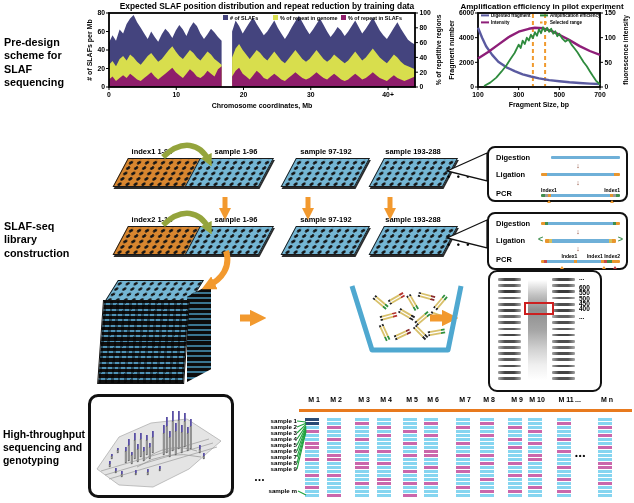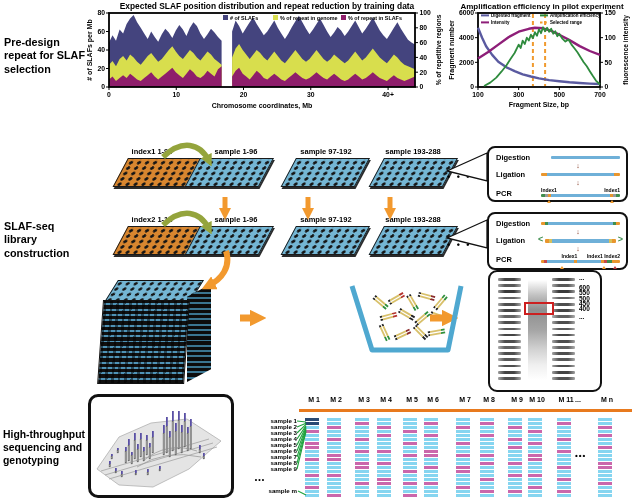--- a/index.html
+++ b/index.html
@@ -75,21 +75,21 @@
   .oarrow{stroke:#f2992e;stroke-width:5;}
   .oarrow2{stroke:#f2992e;stroke-width:6;fill:none;}
   .oarrow3{stroke:#f2992e;stroke-width:7;}
   .garrow{stroke:#94a43c;stroke-width:5.5;fill:none;}
 </style>
 </head>
 <body>
 
 <div id="canvas">
 
-  <div class="sec-label" style="left:4px;top:36px;width:82px">Pre-design repeat for SLAF selection</div>
+  <div class="sec-label" style="left:4px;top:36px;width:82px">Pre-design scheme for SLAF sequencing</div>
   <div class="sec-label" style="left:4px;top:220px;width:86px">SLAF-seq library construction</div>
   <div class="sec-label" style="left:3px;top:428px;width:87px;font-size:10.4px">High-throughput sequencing and genotyping</div>
 
   <svg id="c1" style="position:absolute;left:85px;top:0" width="362" height="113" viewBox="0 0 362 113">
     <text class="ctitle" x="182" y="9" text-anchor="middle">Expected SLAF position distribution and repeat reduction by training data</text>
     <g id="c1a">
         <path d="M24.0,87 L24.0,42.6 L27.5,35.2 L31.0,40.8 L34.6,29.6 L38.1,33.4 L41.6,24.1 L45.1,18.5 L48.6,14.9 L52.1,22.3 L55.7,27.8 L59.2,33.4 L62.7,38.9 L66.2,31.5 L69.7,37.0 L73.2,41.7 L76.8,34.3 L80.3,28.7 L83.8,32.4 L87.3,38.0 L90.8,30.6 L94.3,25.0 L97.9,29.6 L101.4,36.1 L104.9,27.8 L108.4,22.3 L111.9,26.0 L115.4,33.4 L119.0,38.9 L122.5,34.3 L126.0,28.7 L129.5,32.4 L133.0,37.0 L136.6,40.8 L136.6,87 Z" fill="#44447e"></path>
         <path d="M147.1,87 L147.1,31.5 L150.6,20.4 L154.1,26.0 L157.7,33.4 L161.2,27.8 L164.7,22.3 L168.2,17.6 L171.7,24.1 L175.2,29.6 L178.8,35.2 L182.3,31.5 L185.8,26.0 L189.3,20.4 L192.8,27.8 L196.3,33.4 L199.9,38.9 L203.4,33.4 L206.9,26.9 L210.4,21.3 L213.9,15.8 L217.4,22.3 L221.0,28.7 L224.5,34.3 L228.0,29.6 L231.5,24.1 L235.0,18.5 L238.6,25.0 L242.1,31.5 L245.6,37.0 L249.1,32.4 L252.6,26.9 L256.1,30.6 L259.7,36.1 L263.2,31.5 L266.7,26.0 L270.2,20.4 L273.7,26.9 L277.2,33.4 L280.8,28.7 L284.3,23.2 L287.8,17.6 L291.3,24.1 L294.8,30.6 L298.3,35.2 L301.9,38.9 L305.4,33.4 L308.9,27.8 L312.4,22.3 L315.9,28.7 L319.4,34.3 L323.0,39.8 L326.5,42.6 L330.0,44.5 L330.0,87 Z" fill="#44447e"></path>
         <path d="M24.0,87 L24.0,64.8 L27.5,61.1 L31.0,66.3 L34.6,58.9 L38.1,55.9 L41.6,60.4 L45.1,54.4 L48.6,57.4 L52.1,61.8 L55.7,64.8 L59.2,60.4 L62.7,55.9 L66.2,53.0 L69.7,57.4 L73.2,61.8 L76.8,58.9 L80.3,54.4 L83.8,50.0 L87.3,46.3 L90.8,51.5 L94.3,55.9 L97.9,58.9 L101.4,54.4 L104.9,50.0 L108.4,53.0 L111.9,57.4 L115.4,60.4 L119.0,55.9 L122.5,51.5 L126.0,54.4 L129.5,58.9 L133.0,61.8 L136.6,64.8 L136.6,87 Z" fill="#d8de4d"></path>
         <path d="M147.1,87 L147.1,57.4 L150.6,48.5 L154.1,44.1 L157.7,50.0 L161.2,54.4 L164.7,58.9 L168.2,54.4 L171.7,50.0 L175.2,53.0 L178.8,57.4 L182.3,60.4 L185.8,55.9 L189.3,51.5 L192.8,55.9 L196.3,60.4 L199.9,63.3 L203.4,58.9 L206.9,54.4 L210.4,50.0 L213.9,54.4 L217.4,58.9 L221.0,61.8 L224.5,58.9 L228.0,54.4 L231.5,50.0 L235.0,54.4 L238.6,58.9 L242.1,61.8 L245.6,58.9 L249.1,54.4 L252.6,57.4 L256.1,60.4 L259.7,63.3 L263.2,60.4 L266.7,55.9 L270.2,51.5 L273.7,55.9 L277.2,60.4 L280.8,57.4 L284.3,53.0 L287.8,48.5 L291.3,53.0 L294.8,57.4 L298.3,60.4 L301.9,63.3 L305.4,58.9 L308.9,54.4 L312.4,57.4 L315.9,61.8 L319.4,64.8 L323.0,66.3 L326.5,67.8 L330.0,69.2 L330.0,87 Z" fill="#d8de4d"></path>

